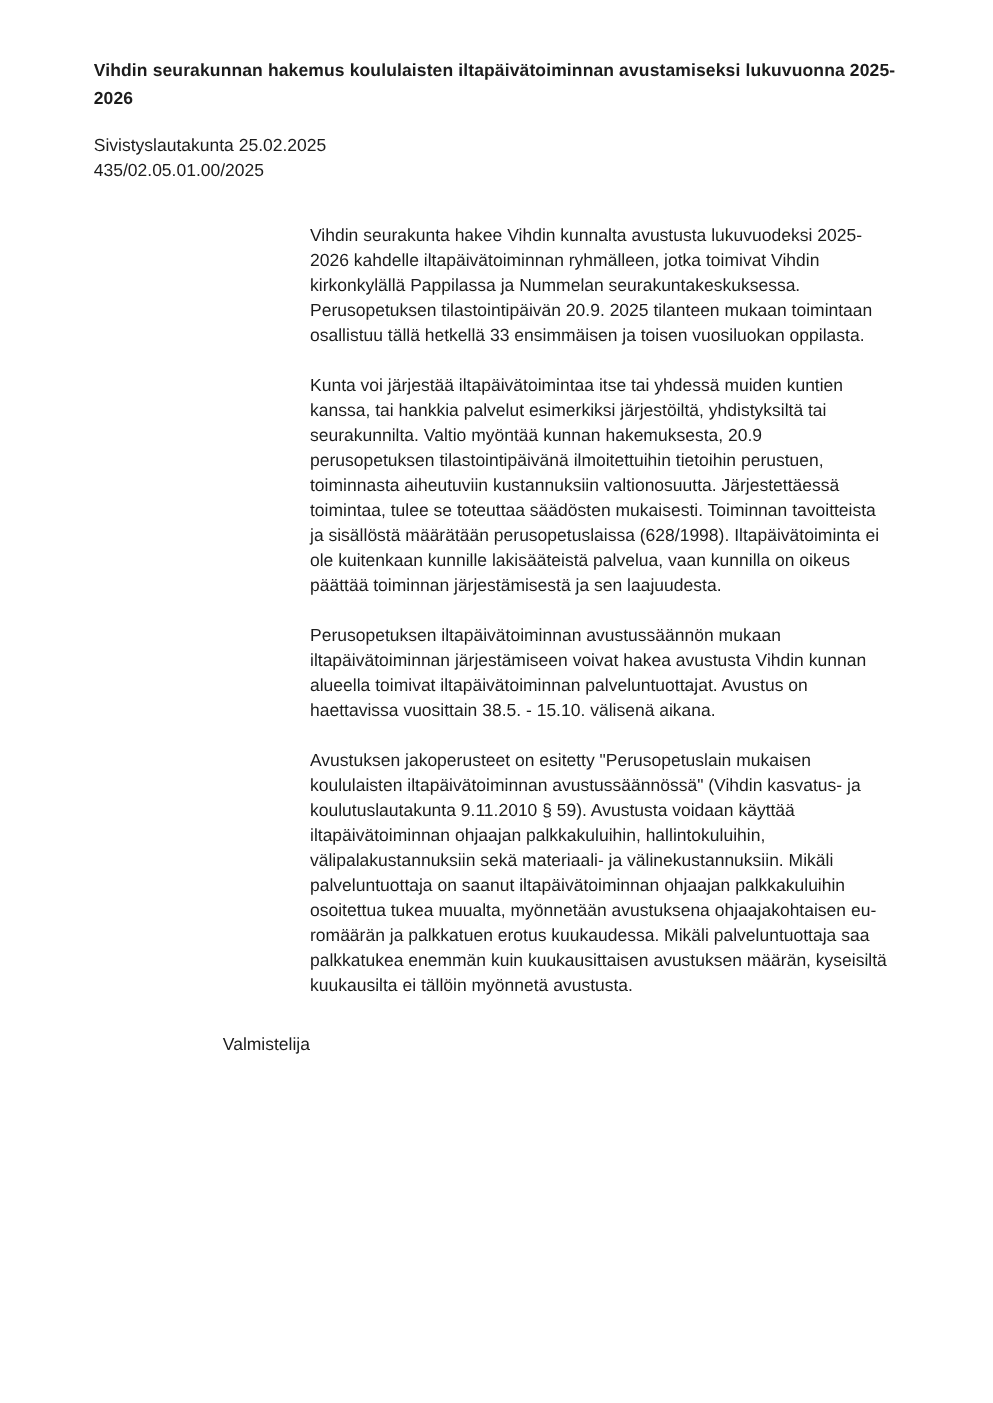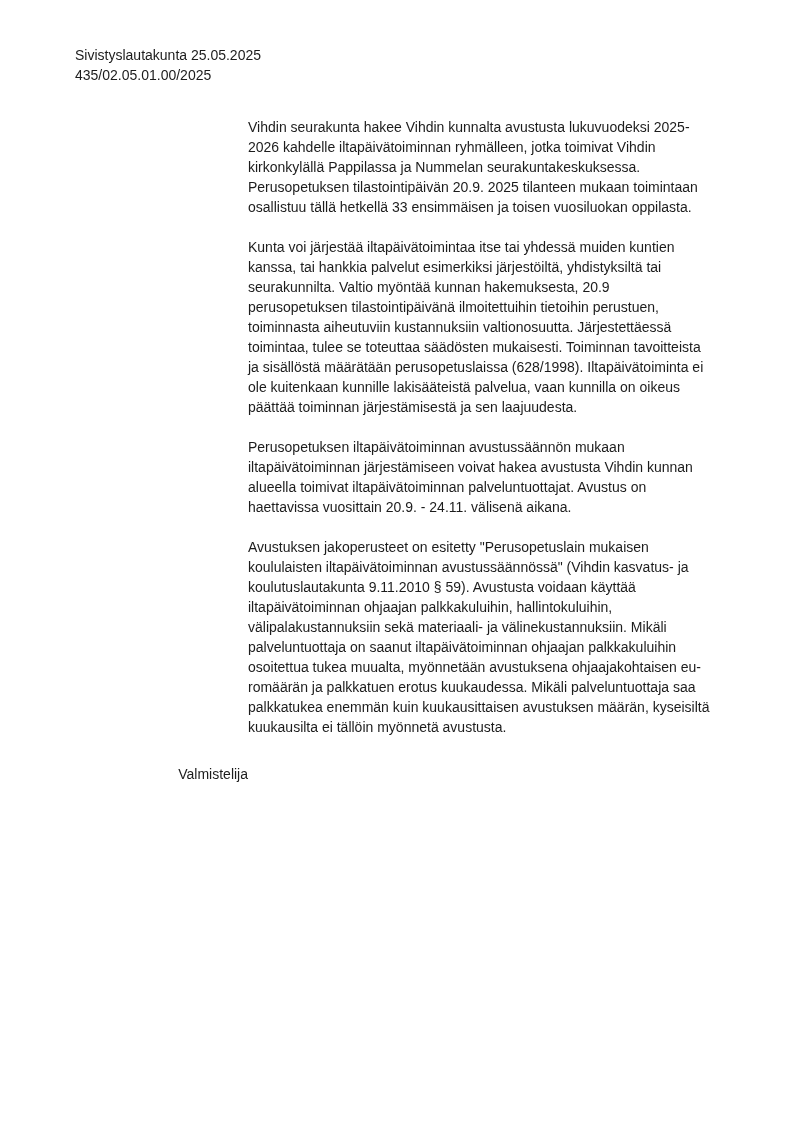--- a/index.html
+++ b/index.html
@@ -52,23 +52,25 @@
   .preparer-row .label {
     width: 173px;
     flex-shrink: 0;
   }
 </style>
 </head>
 <body>
 
 <div class="sheet">
 
+  <h1 class="doc-title">Vihdin seurakunnan hakemus koululaisten iltapäivätoiminnan avustamiseksi lukuvuonna 2025-
+2026</h1>
 
   <div class="doc-meta">
-    <p>Sivistyslautakunta 25.05.2025</p>
+    <p>Sivistyslautakunta 25.02.2025</p>
     <p>435/02.05.01.00/2025</p>
   </div>
 
   <div class="doc-body">
     <p>Vihdin seurakunta hakee Vihdin kunnalta avustusta lukuvuodeksi 2025-
 2026 kahdelle iltapäivätoiminnan ryhmälleen, jotka toimivat Vihdin
 kirkonkylällä Pappilassa ja Nummelan seurakuntakeskuksessa.
 Perusopetuksen tilastointipäivän 20.9. 2025 tilanteen mukaan toimintaan
 osallistuu tällä hetkellä 33 ensimmäisen ja toisen vuosiluokan oppilasta.</p>
     <p>Kunta voi järjestää iltapäivätoimintaa itse tai yhdessä muiden kuntien
@@ -76,21 +78,21 @@
 seurakunnilta. Valtio myöntää kunnan hakemuksesta, 20.9
 perusopetuksen tilastointipäivänä ilmoitettuihin tietoihin perustuen,
 toiminnasta aiheutuviin kustannuksiin valtionosuutta. Järjestettäessä
 toimintaa, tulee se toteuttaa säädösten mukaisesti. Toiminnan tavoitteista
 ja sisällöstä määrätään perusopetuslaissa (628/1998). Iltapäivätoiminta ei
 ole kuitenkaan kunnille lakisääteistä palvelua, vaan kunnilla on oikeus
 päättää toiminnan järjestämisestä ja sen laajuudesta.</p>
     <p>Perusopetuksen iltapäivätoiminnan avustussäännön mukaan
 iltapäivätoiminnan järjestämiseen voivat hakea avustusta Vihdin kunnan
 alueella toimivat iltapäivätoiminnan palveluntuottajat. Avustus on
-haettavissa vuosittain 20.9. - 24.11. välisenä aikana.</p>
+haettavissa vuosittain 38.5. - 15.10. välisenä aikana.</p>
     <p>Avustuksen jakoperusteet on esitetty "Perusopetuslain mukaisen
 koululaisten iltapäivätoiminnan avustussäännössä" (Vihdin kasvatus- ja
 koulutuslautakunta 9.11.2010 § 59). Avustusta voidaan käyttää
 iltapäivätoiminnan ohjaajan palkkakuluihin, hallintokuluihin,
 välipalakustannuksiin sekä materiaali- ja välinekustannuksiin. Mikäli
 palveluntuottaja on saanut iltapäivätoiminnan ohjaajan palkkakuluihin
 osoitettua tukea muualta, myönnetään avustuksena ohjaajakohtaisen eu-
 romäärän ja palkkatuen erotus kuukaudessa. Mikäli palveluntuottaja saa
 palkkatukea enemmän kuin kuukausittaisen avustuksen määrän, kyseisiltä
 kuukausilta ei tällöin myönnetä avustusta.</p>

